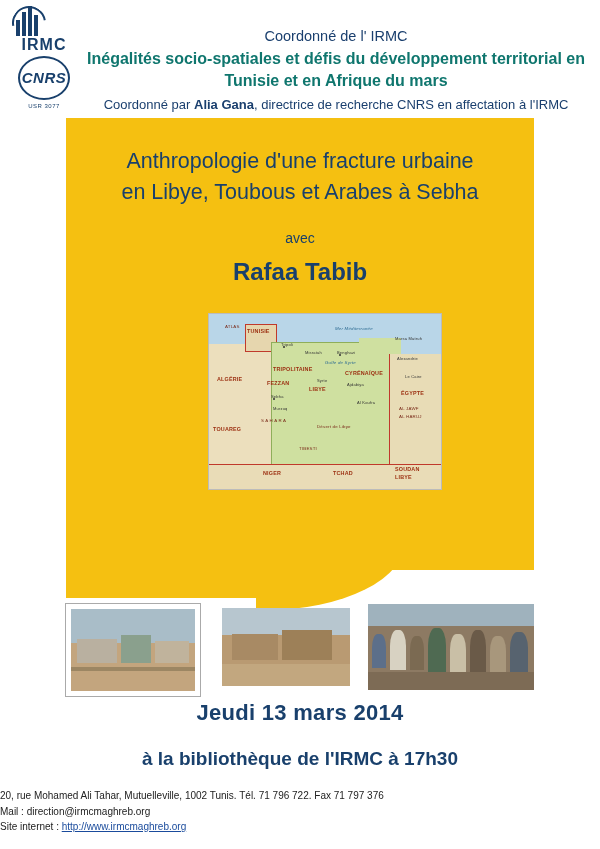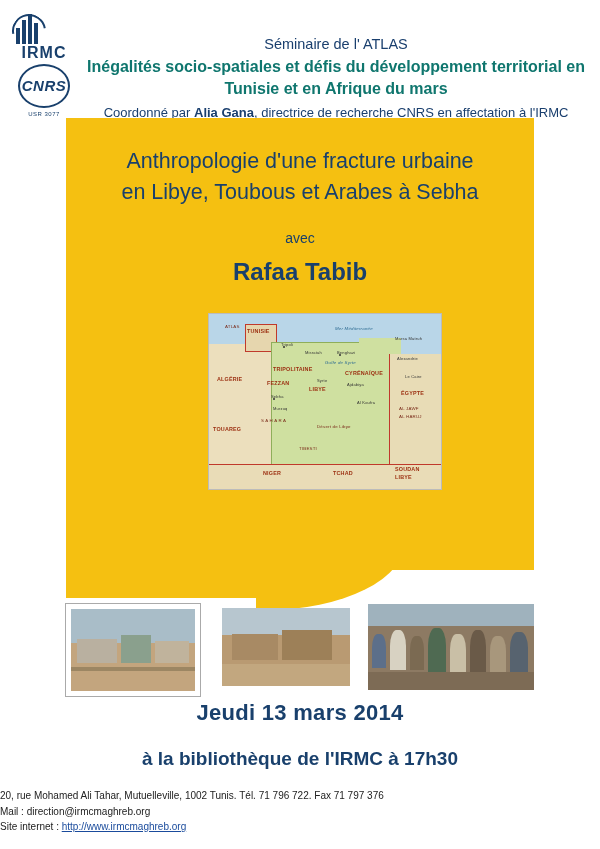--- a/index.html
+++ b/index.html
@@ -11,21 +11,21 @@
     width: 600px;
     height: 849px;
     position: relative;
     font-family: "Liberation Sans", sans-serif;
     overflow: hidden;
   }
 
   
   .header {
     position: absolute;
-    top: 8px; left: 0;
+    top: 0; left: 0;
     width: 600px;
     height: 131px;
     text-decoration: underline;
   }
   .logos {
     position: absolute;
     left: 8px;
     top: 6px;
     width: 72px;
     text-align: center;
@@ -337,21 +337,21 @@
           <i></i>
           <i></i>
         </div>
       <div class="txt">IRMC</div>
     </div>
     <div class="logo-cnrs">CNRS</div>
     <div class="logo-usr">USR 3077</div>
   </div>
 
   <div class="header-text">
-    <div class="seminaire">Séminaire de l' ATLAS</div>
+    <div class="seminaire">Coordonné de l' IRMC</div>
     <div class="title-main">
       <div>Inégalités socio-spatiales et défis du développement territorial en</div>
       <div>Tunisie et en Afrique du mars</div>
     </div>
     <div class="coordonne">
       <span>Coordonné par </span><b>Alia Gana</b><span>, directrice de recherche CNRS en affectation à l'IRMC</span>
     </div>
   </div>
 </div>
 

